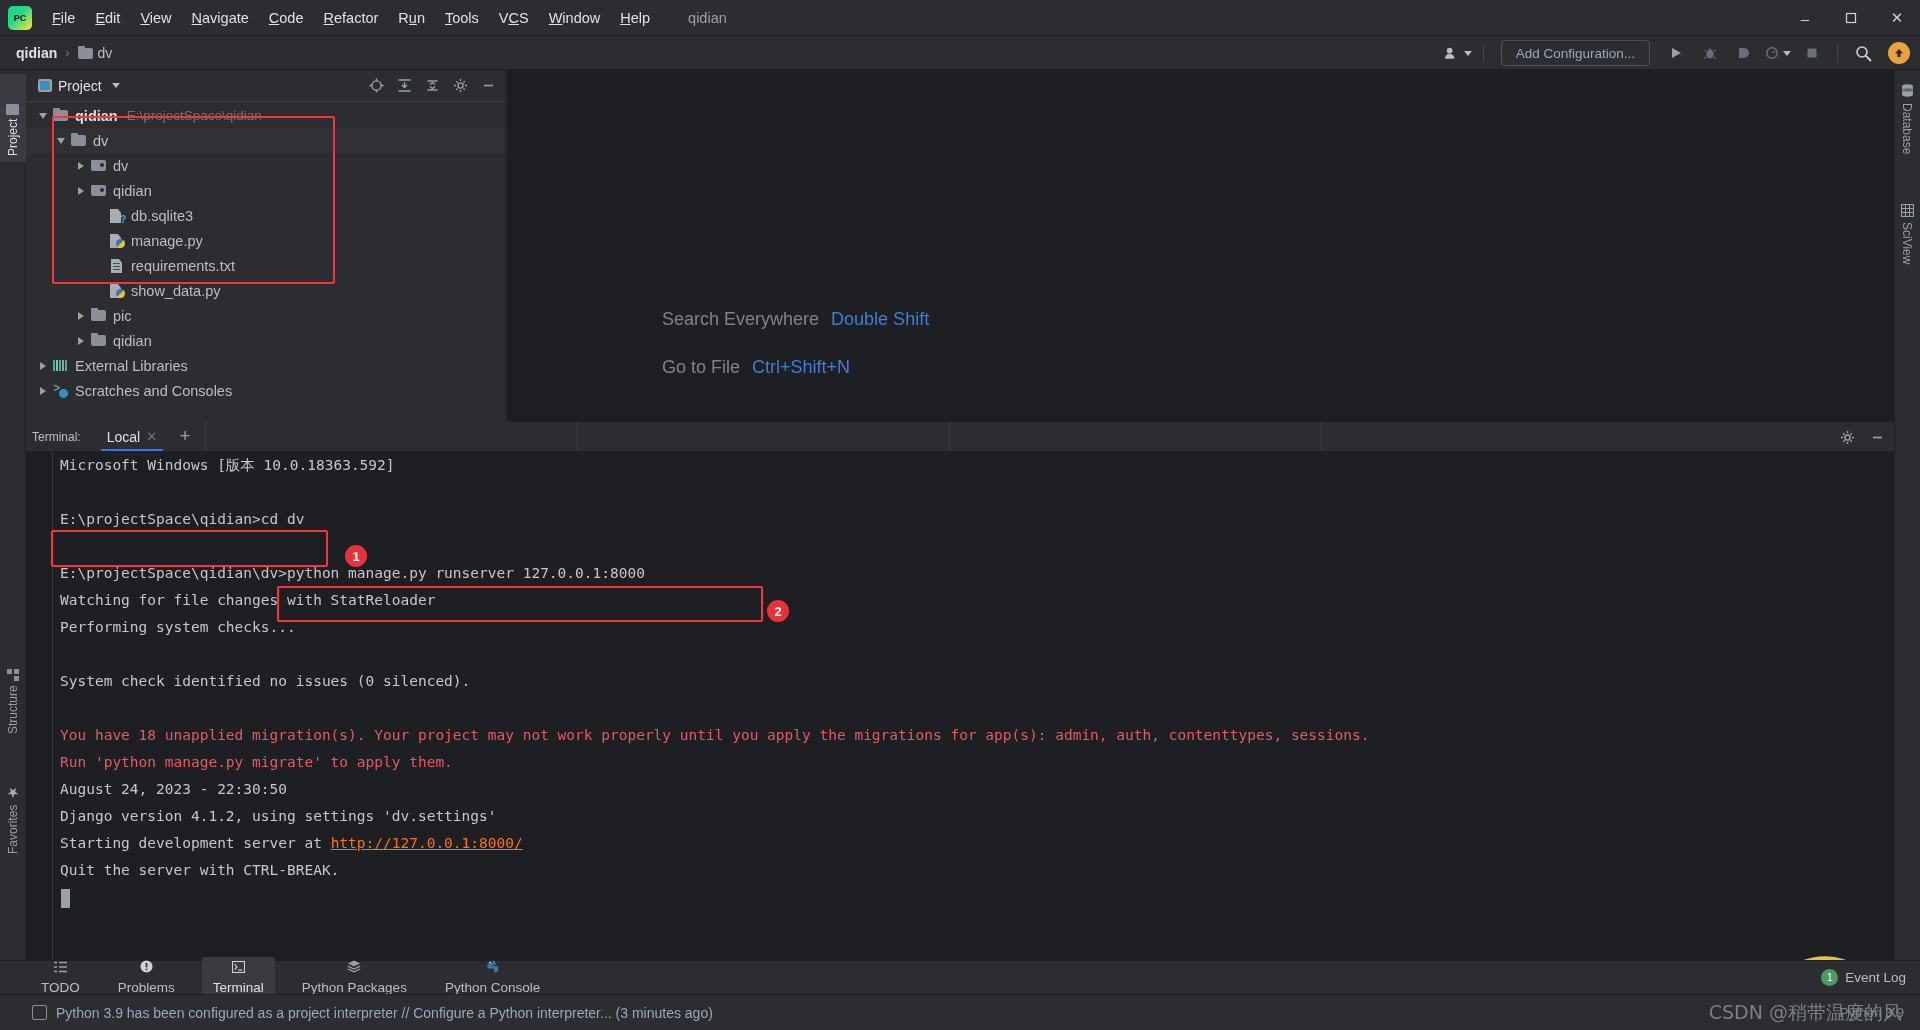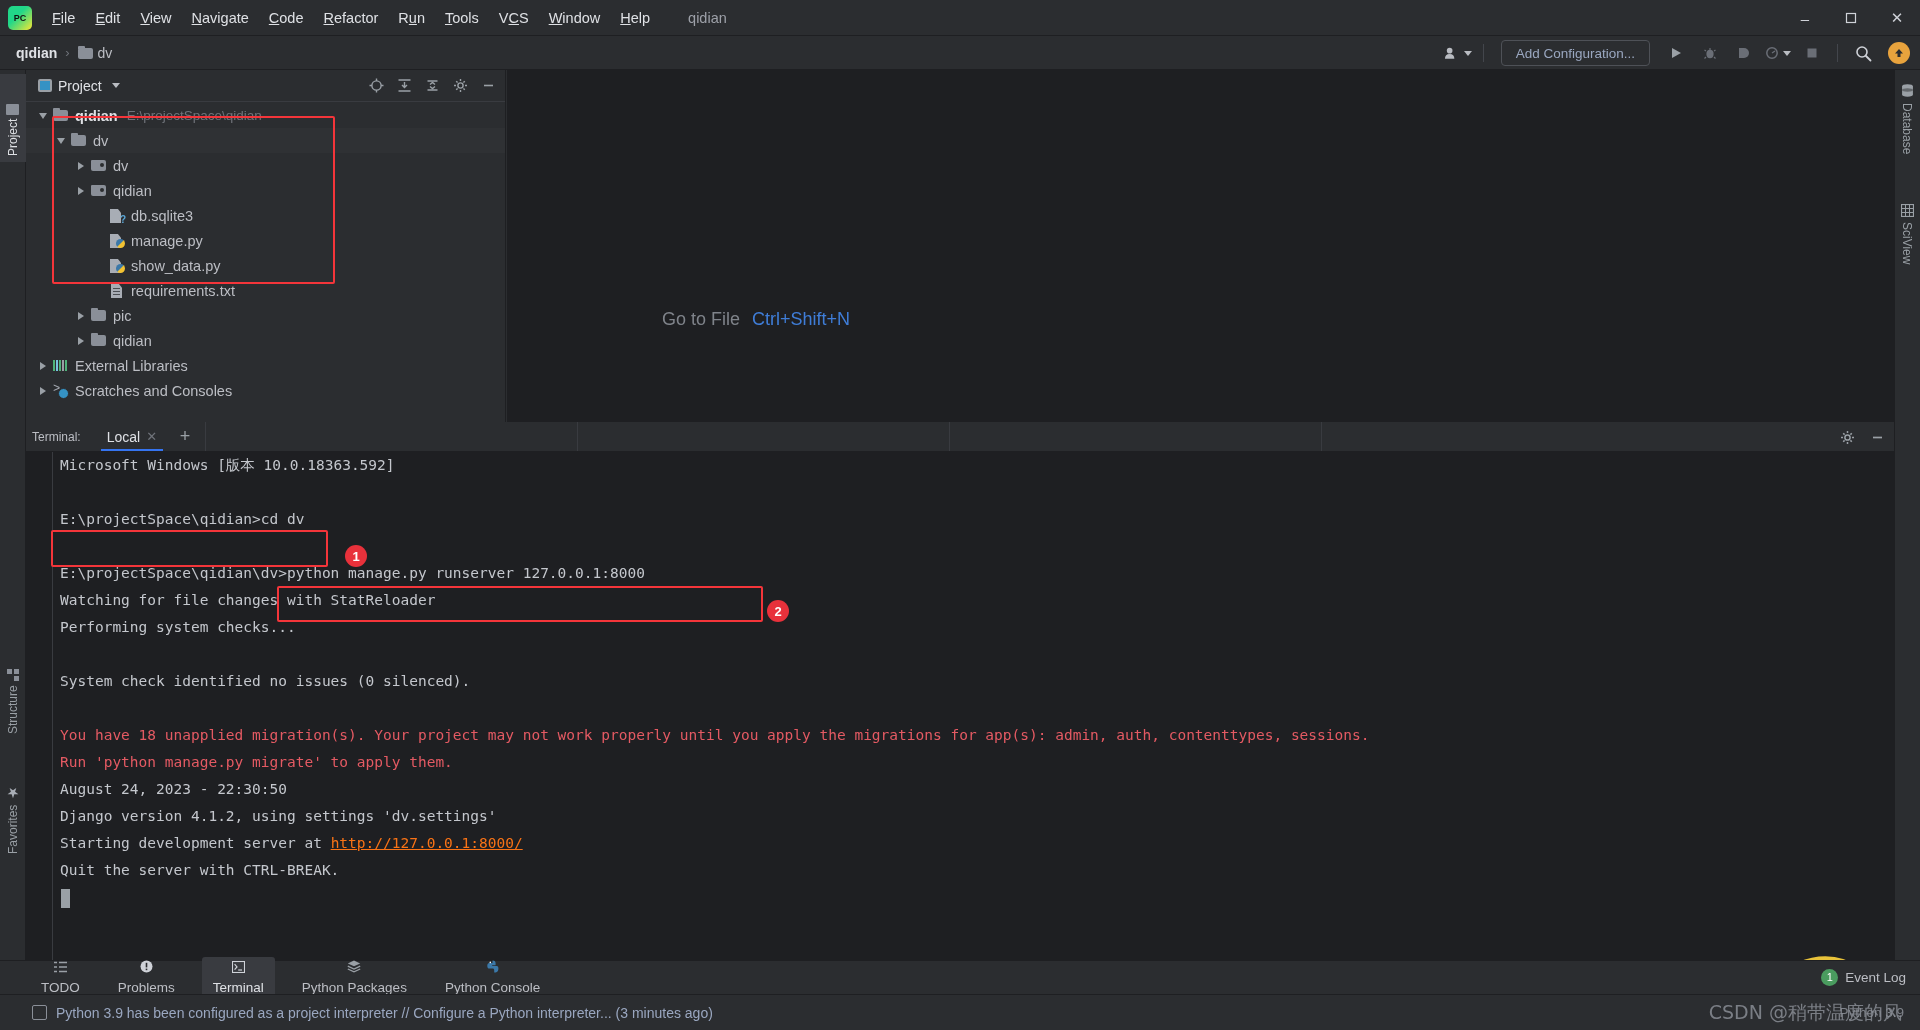--- a/index.html
+++ b/index.html
@@ -593,27 +593,27 @@
         <span class="ic db"></span>
         <span class="tname">db.sqlite3</span>
       </div>
 
       <div class="trow" style="padding-left:82px;">
         <span class="ic py"></span>
         <span class="tname">manage.py</span>
       </div>
 
       <div class="trow" style="padding-left:82px;">
+        <span class="ic file"></span>
+        <span class="tname">requirements.txt</span>
+      </div>
+
+      <div class="trow" style="padding-left:82px;">
         <span class="ic py"></span>
         <span class="tname">show_data.py</span>
-      </div>
-
-      <div class="trow" style="padding-left:82px;">
-        <span class="ic file"></span>
-        <span class="tname">requirements.txt</span>
       </div>
 
       <div class="trow" style="padding-left:46px;">
         <span class="tw">
             <span class="chev"></span>
           </span>
         <span class="ic folder"></span>
         <span class="tname">pic</span>
       </div>
 
@@ -640,20 +640,23 @@
         <span class="ic scratch"></span>
         <span class="tname">Scratches and Consoles</span>
       </div>
     </div>
 
     <div class="redbox" style="left:26px; top:46px; width:283px; height:168px;"></div>
   </div>
 
   <div class="editor-area">
     <div class="shortcut-list">
+      <div>
+        <span>Search Everywhere</span><span class="sc-key">Double Shift</span>
+      </div>
       <div>
         <span>Go to File</span><span class="sc-key">Ctrl+Shift+N</span>
       </div>
     </div>
   </div>
 
   <div class="term-panel">
     <div class="term-tabs">
       <div class="term-label">Terminal:</div>
       <div class="term-tab active">

